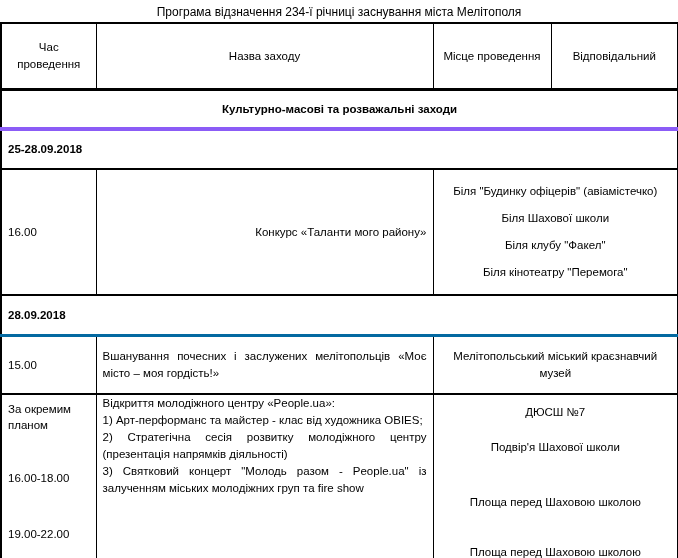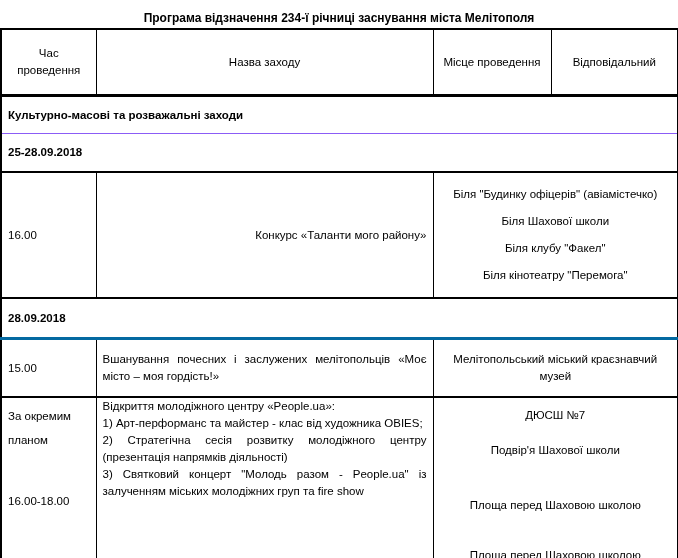--- a/index.html
+++ b/index.html
@@ -2,22 +2,22 @@
 <html><head>
 <meta charset="utf-8">
 <style>
   html,body{margin:0;padding:0;}
   body{
     width:678px;height:558px;background:#ffffff;color:#000000;
     font-family:"Liberation Sans","DejaVu Sans",sans-serif;
     overflow:hidden;
   }
   .doc-title{
-    font-size:12px;font-weight:bold;text-align:center;
-    padding-top:5px;height:17px;line-height:14px;margin-top:6px;
+    font-size:12px;font-weight:normal;text-align:center;
+    padding-top:5px;height:17px;line-height:14px;
   }
   table.program{
     border-collapse:collapse;table-layout:fixed;
     width:677px;
     border:2px solid #000;
     border-bottom-width:4px;
     padding-left:12px;
   }
   td{
     font-size:11.5px;line-height:17px;
@@ -25,21 +25,21 @@
     border:0 solid #000;
   }
   
   td.cdiv{border-right:1px solid #000;}
   
   tr.header-row td{
     height:64px;text-align:center;border-bottom:3px solid #000;
   }
   
   tr.section-row td{
-    height:36px;font-weight:bold;border-bottom:1px solid #8b5cf6;
+    height:36px;text-align:center;font-weight:bold;border-bottom:4px solid #8b5cf6;
   }
   tr.date-row td{
     text-align:left;font-weight:bold;
   }
   tr.date-row.d1 td{height:37px;border-bottom:2px solid #000;}
   tr.date-row.d2 td{height:38px;border-bottom:3px solid #0369a1;}
   
   tr.event-row td{border-bottom:2px solid #000;}
   tr.row-konkurs td{height:124px;}
   tr.row-honoring td{height:56px;}
@@ -47,21 +47,21 @@
   .time-cell{text-align:left;}
   .name-cell{text-align:right;}
   .name-cell.justify{text-align:justify;}
   .place-cell{text-align:center;}
   
   .place-stack{
     display:flex;flex-direction:column;justify-content:center;
     height:124px;gap:10px;
   }
   
-  .yt-time div{line-height:24px;}
+  .yt-time div{line-height:16px;}
   .yt-t0{margin-top:6px;}
   .yt-t1{margin-top:37px;}
   .yt-t2{margin-top:40px;}
   .yt-name p{margin:0;}
   .yt-p0{margin-top:6px;}
   .yt-p1{margin-top:17px;}
   .yt-p2{margin-top:15px;}
   .yt-p3{margin-top:9px;}
   .yt-place div{line-height:15px;}
   .yt-pl0{margin-top:10px;}

